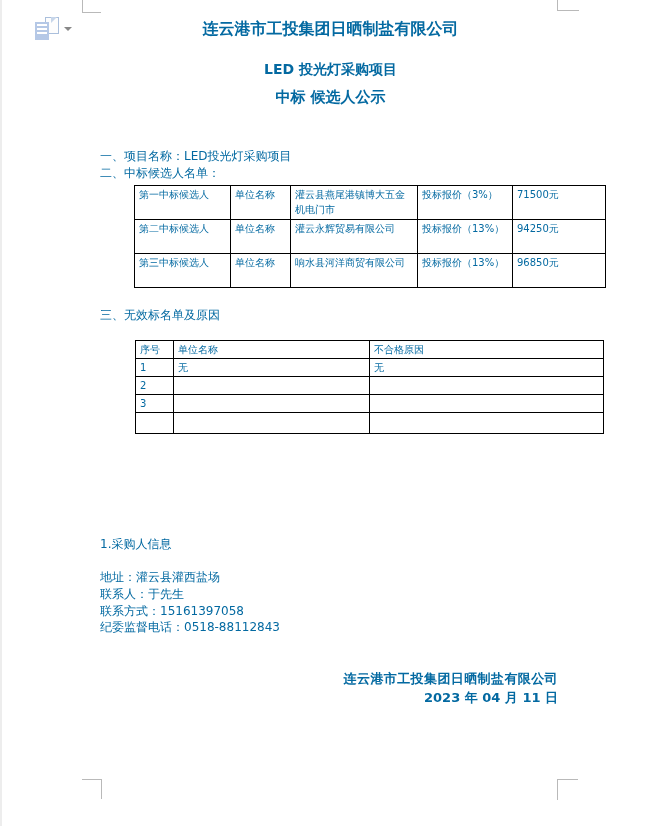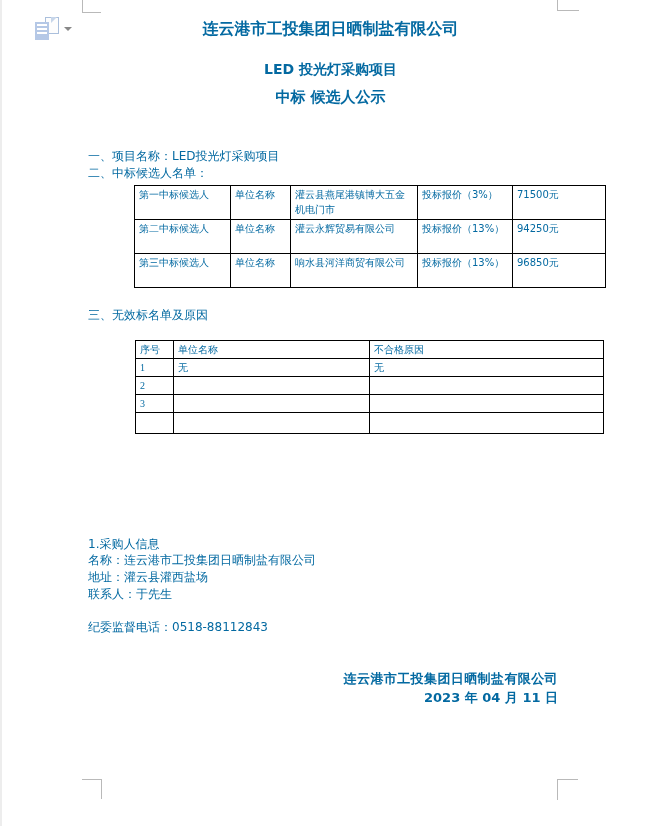--- a/index.html
+++ b/index.html
@@ -22,33 +22,33 @@
   .pi-front{position:absolute;left:0;top:5px;width:14px;height:18px;background:#b5c8e6;}
   .pi-line{display:block;height:2px;background:#ffffff;margin:2px 2px 0 2px;}
   .paste-arrow{position:absolute;left:31px;top:12px;width:0;height:0;
     border-left:4px solid transparent;border-right:4px solid transparent;border-top:4px solid #888;}
   
   .center-line{position:absolute;left:96px;width:469px;text-align:center;font-weight:bold;white-space:nowrap;}
   .doc-title{top:19px;font-size:16px;}
   .doc-sub1{top:61px;font-size:14px;}
   .doc-sub2{top:88px;font-size:15px;}
   
-  .para{position:absolute;left:88px;font-size:12px;line-height:17px;white-space:nowrap;}
+  .para{position:absolute;left:100px;font-size:12px;line-height:17px;white-space:nowrap;}
   .para-wrap{position:absolute;left:100px;width:467px;font-size:12px;line-height:19px;white-space:normal;}
   
   table{position:absolute;border-collapse:collapse;table-layout:fixed;font-size:10px;margin-left:40px;}
   td{border:1px solid #000;vertical-align:top;padding:1px 4px;line-height:15px;text-align:left;
      overflow:hidden;word-break:break-all;}
   .tbl-winners{left:94px;top:185px;width:471px;}
   .tbl-winners td{height:31px;}
   .tbl-winners .nowrap{white-space:nowrap;}
   .tbl-invalid{left:95px;top:340px;width:468px;}
   .tbl-invalid tr{height:17px;}
   .tbl-invalid tr:last-child{height:21px;}
-  .tbl-invalid td{height:auto;font-family:Liberation Serif, serif;}
+  .tbl-invalid td{height:auto;}
   
   .footer-line{position:absolute;right:93px;font-size:13px;font-weight:bold;white-space:nowrap;letter-spacing:0.4px;}
   .footer-company{top:670px;}
   .footer-date{top:689px;letter-spacing:0;}
 </style>
 </head>
 <body>
 
 <div class="page">
 
@@ -143,21 +143,21 @@
     </tr>
     <tr>
       <td></td>
       <td></td>
       <td></td>
     </tr>
   </tbody>
     </table>
 
   <div class="para" style="top:536px">1.采购人信息</div>
-  <div class="para" style="top:552px">名称：连云港市工投集团日晒制盐有限公司</div>
   <div class="para" style="top:569px">地址：灌云县灌西盐场</div>
   <div class="para" style="top:586px">联系人：于先生</div>
+  <div class="para" style="top:603px">联系方式：15161397058</div>
   <div class="para" style="top:619px">纪委监督电话：0518-88112843</div>
 
   <div class="footer-line footer-company">连云港市工投集团日晒制盐有限公司</div>
   <div class="footer-line footer-date">2023 年 04 月 11 日</div>
 
 </div>
 
 </body></html>

